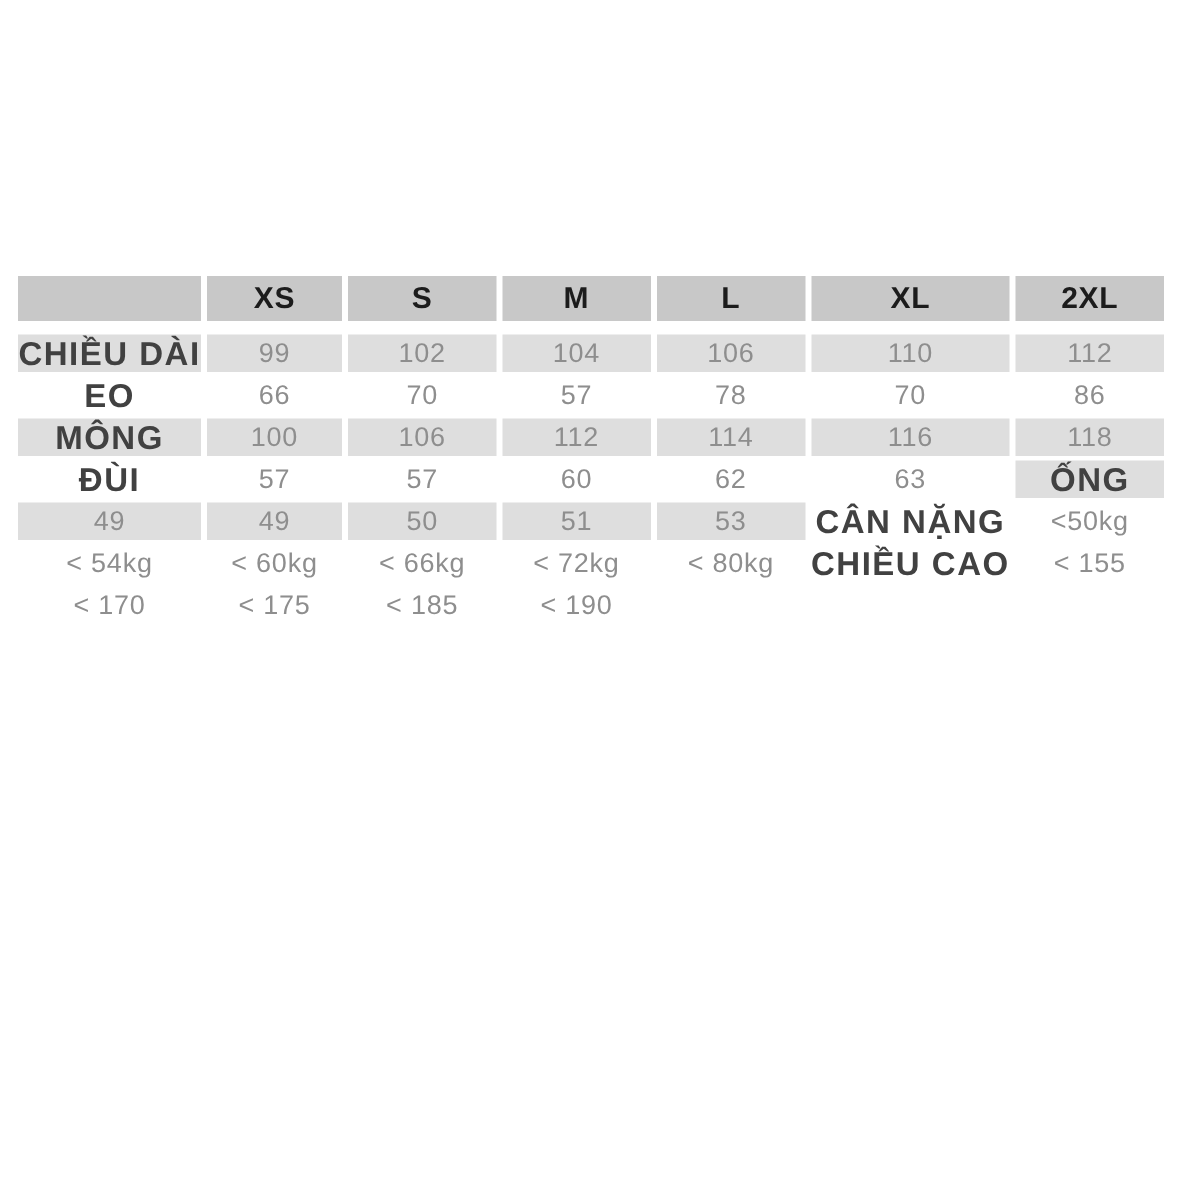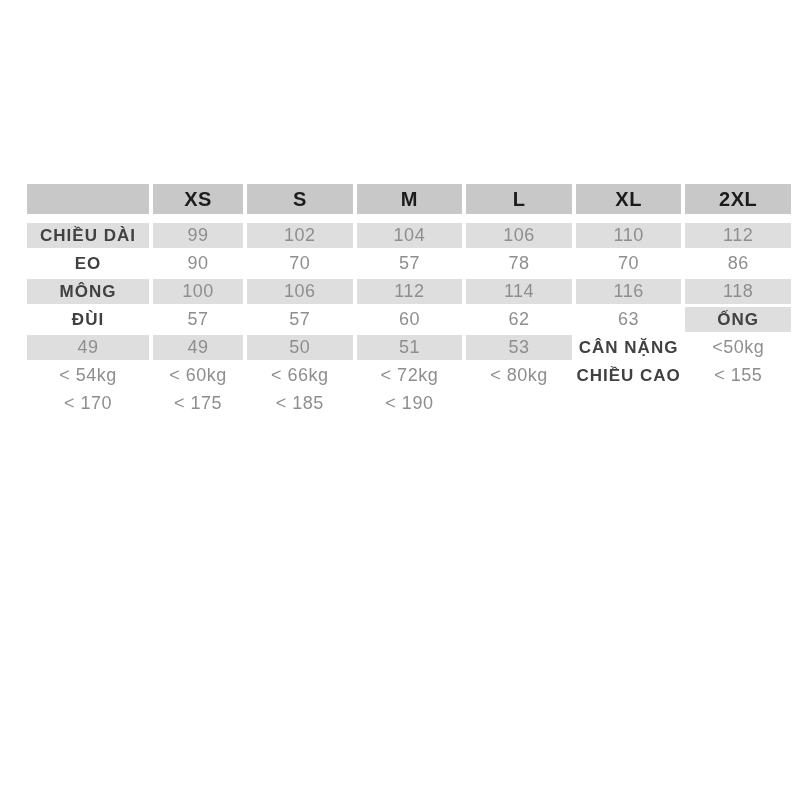--- a/index.html
+++ b/index.html
@@ -13,21 +13,21 @@
   html,body{margin:0;padding:0;}
   .stage{
     position:relative;
     width:800px;height:800px;
     background:var(--page-bg);
     font-family:"Liberation Sans", sans-serif;
     overflow:hidden;
   }
   .size-table{
     position:absolute;
-    left:27px;top:184px;width:764px;
+    left:12px;top:184px;width:764px;
     display:grid;
     grid-template-columns:122px 90px 1fr 1fr 1fr 1fr 1fr;
     grid-template-rows:36px repeat(7,25px);
     column-gap:4px;
     row-gap:3px;
   }
   .cell{
     display:flex;
     align-items:center;
     justify-content:center;
@@ -38,21 +38,21 @@
     align-self:start;
     background:var(--header-bg);
     color:var(--header-text);
     font-size:20px;
     font-weight:bold;
     letter-spacing:0.5px;
   }
   .shaded{background:var(--shaded-bg);}
   .label{
     color:var(--label-text);
-    font-size:17px;
+    font-size:22px;
     font-weight:600;
     letter-spacing:1px;
   }
   .val{
     color:var(--value-text);
     font-size:18px;
     letter-spacing:0.5px;
   }
 </style>
 </head>
@@ -71,21 +71,21 @@
 
     <div class="cell label shaded">CHIỀU DÀI</div>
     <div class="cell val shaded">99</div>
     <div class="cell val shaded">102</div>
     <div class="cell val shaded">104</div>
     <div class="cell val shaded">106</div>
     <div class="cell val shaded">110</div>
     <div class="cell val shaded">112</div>
 
     <div class="cell label">EO</div>
-    <div class="cell val">90</div>
+    <div class="cell val">66</div>
     <div class="cell val">70</div>
     <div class="cell val">57</div>
     <div class="cell val">78</div>
     <div class="cell val">70</div>
     <div class="cell val">86</div>
 
     <div class="cell label shaded">MÔNG</div>
     <div class="cell val shaded">100</div>
     <div class="cell val shaded">106</div>
     <div class="cell val shaded">112</div>

